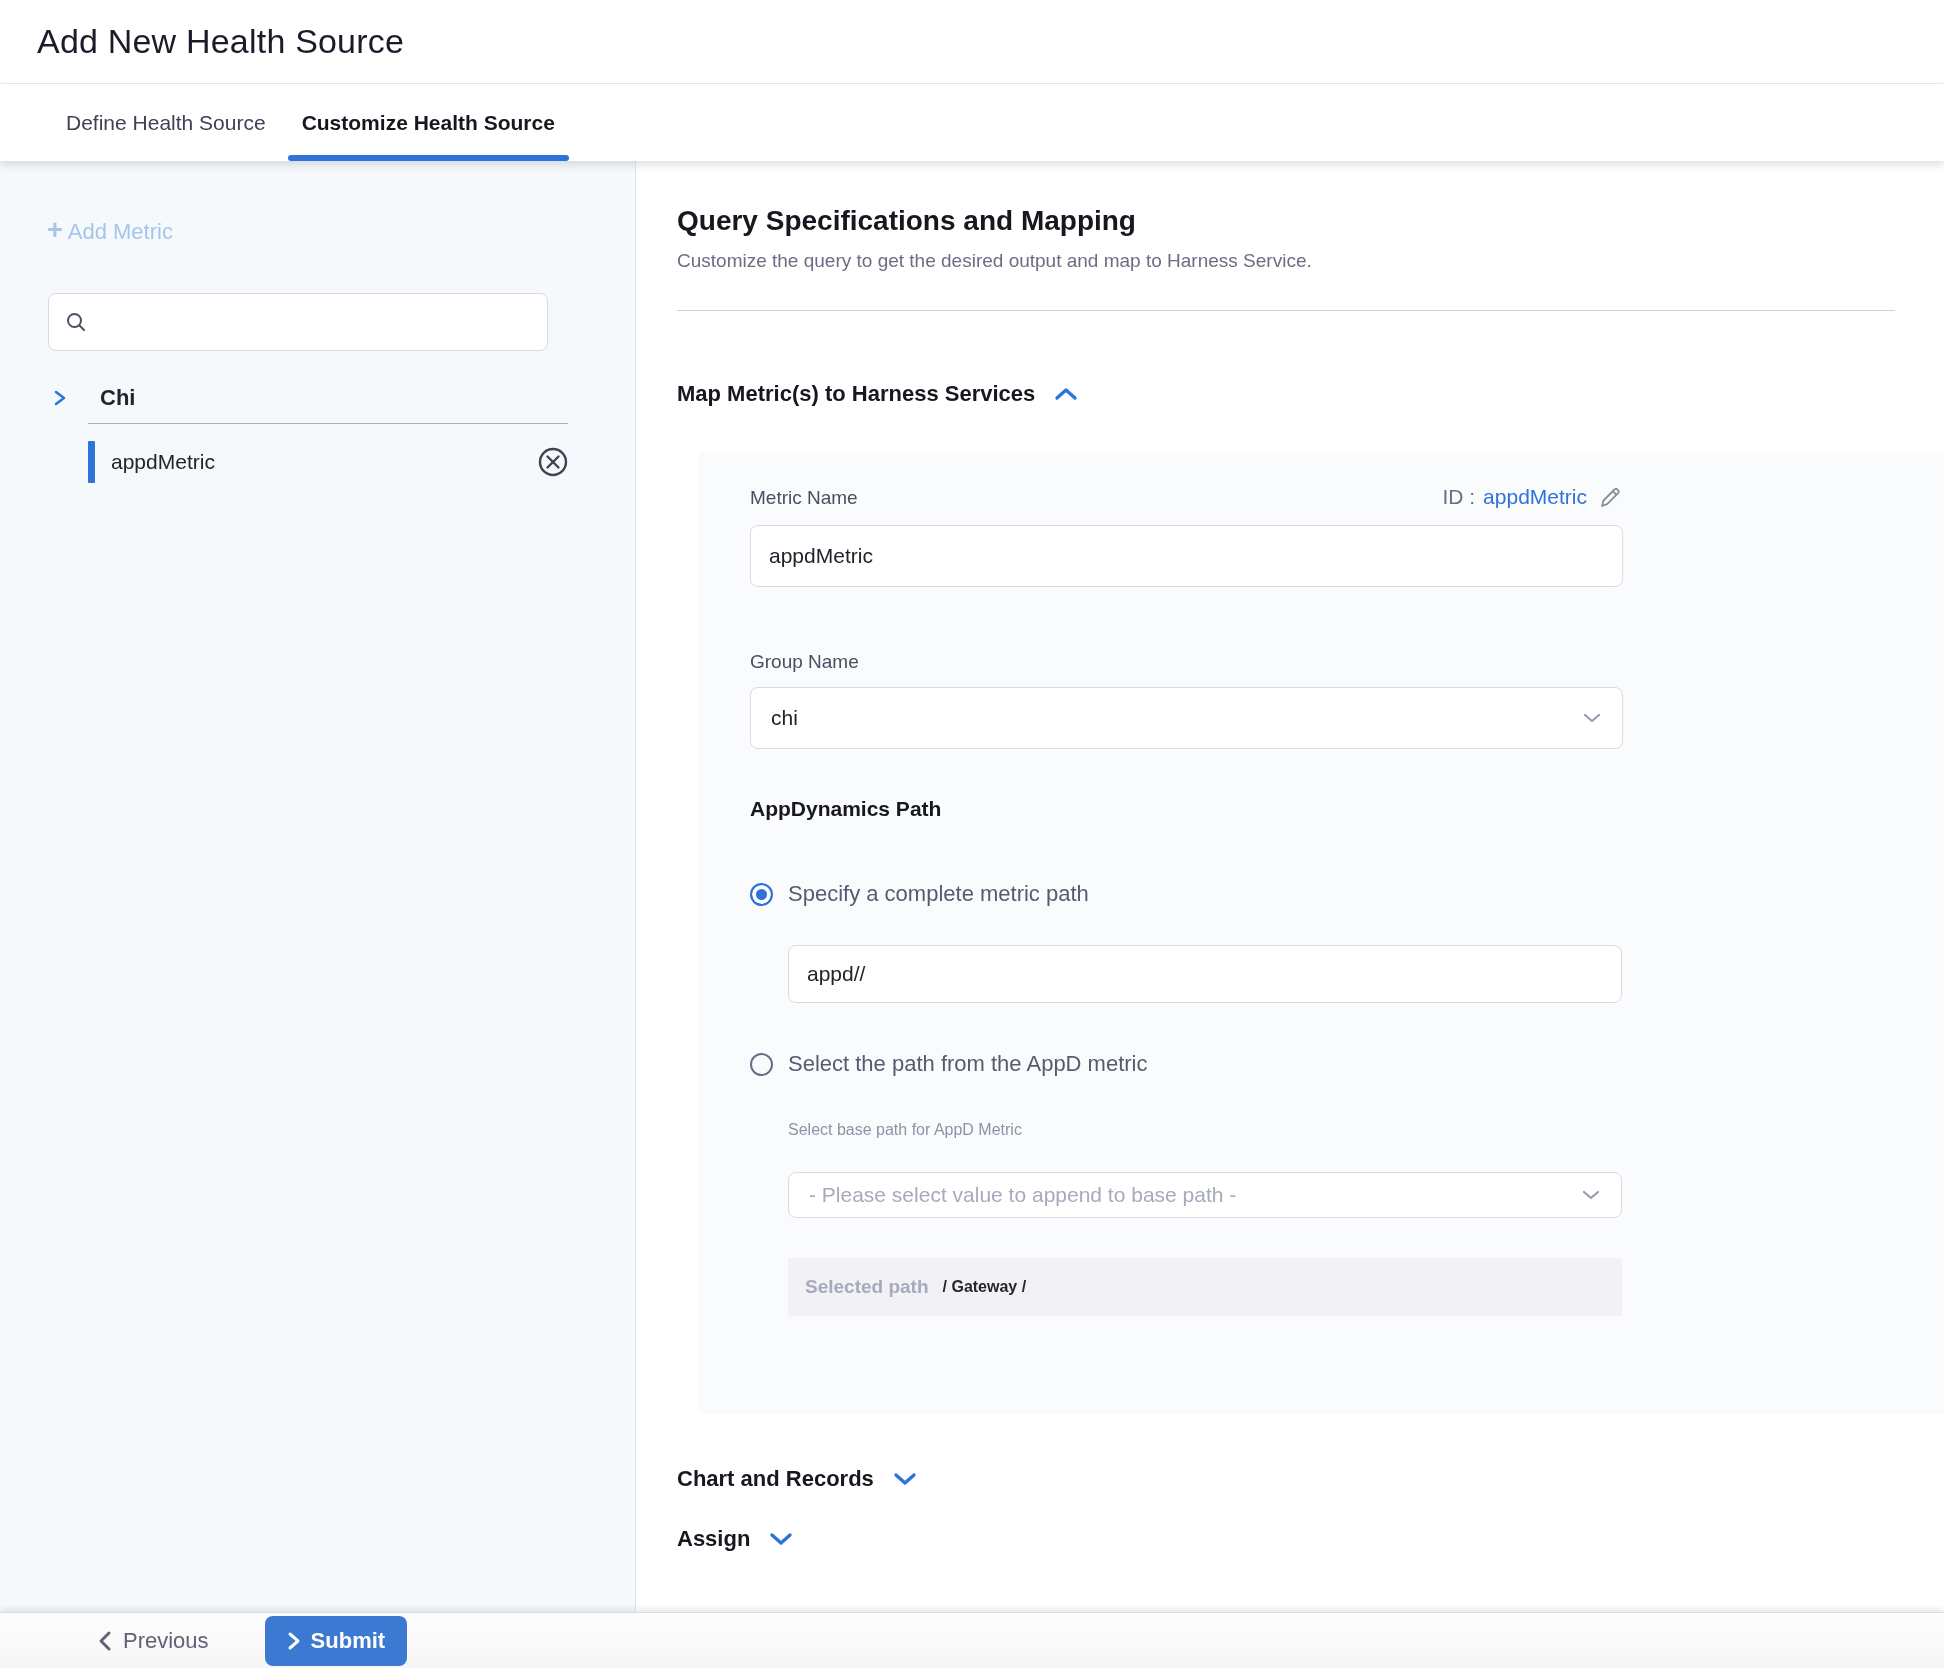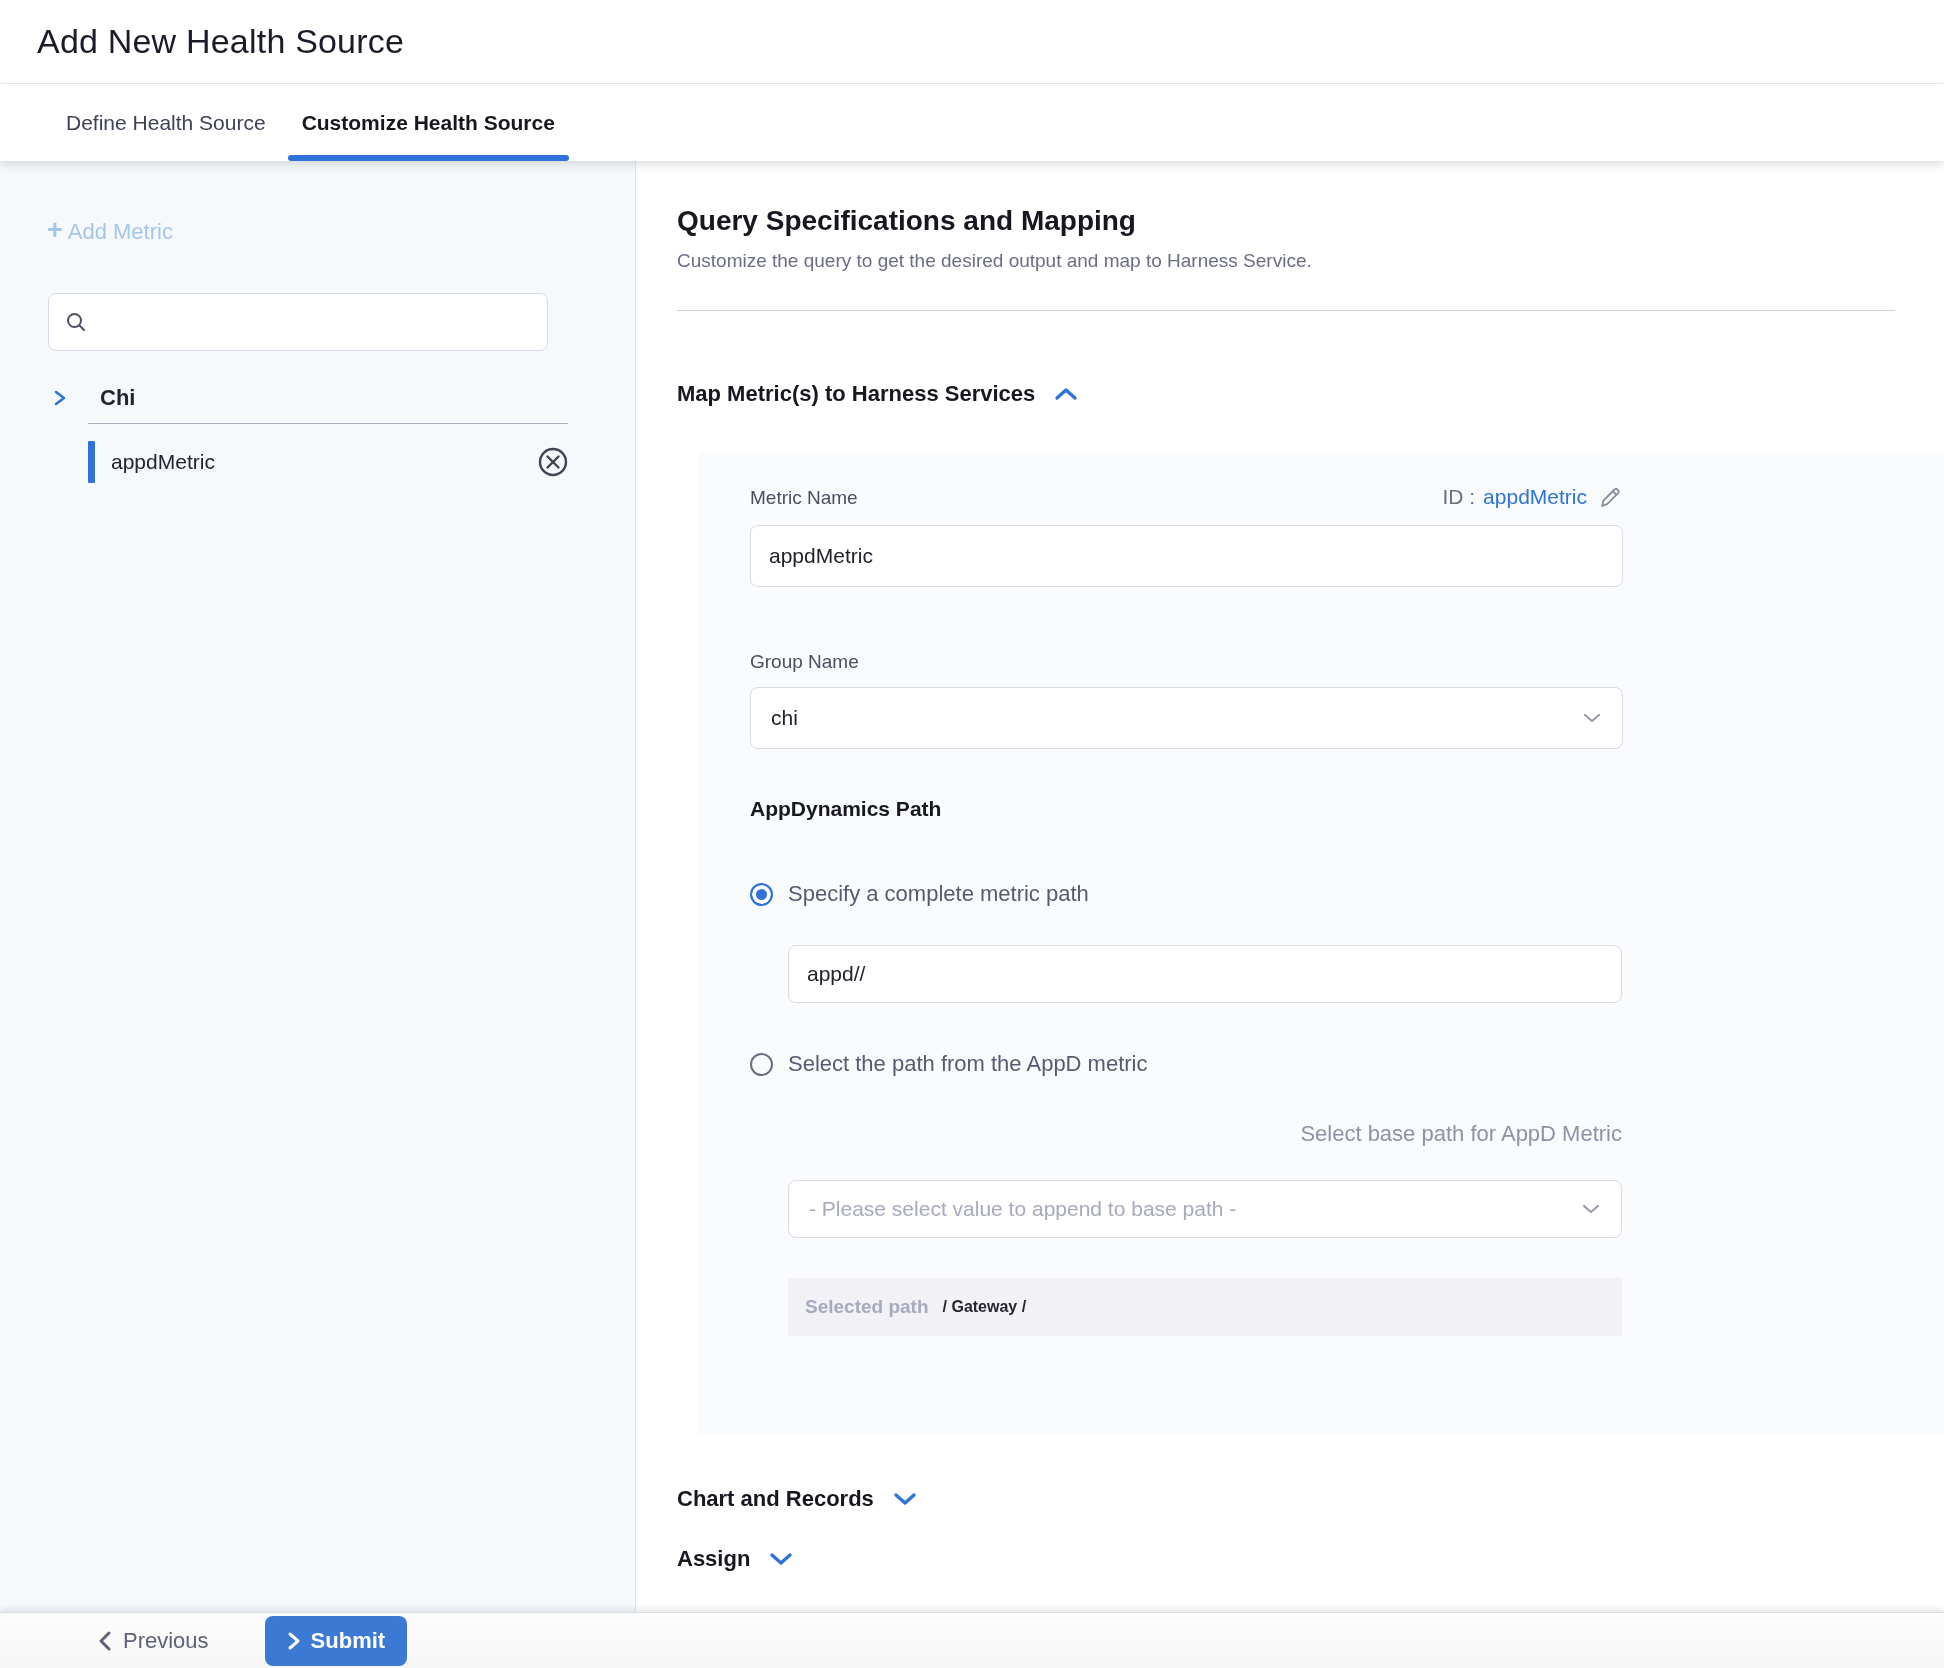--- a/index.html
+++ b/index.html
@@ -81,22 +81,22 @@
 
   .radio-row { display:flex; align-items:center; margin-top:60px; cursor:pointer; }
   .radio { width:23px; height:23px; border-radius:50%; flex:0 0 auto; }
   .radio.on { background:#2f73d8; box-shadow:inset 0 0 0 4px #fff; border:2px solid #2f73d8; }
   .radio.off { background:transparent; border:2px solid #6b6d85; }
   .radio-label { font-size:22px; color:#585b70; margin-left:15px; }
 
   .indent { margin-left:38px; width:834px; }
   .path-input { margin-top:38px; height:58px; }
   .radio-row.second { margin-top:48px; }
-  .muted-label { margin-top:44px; font-size:22px; color:#8f92a6;text-align:right; }
-  .base-select { margin-top:33px; height:58px; }
+  .muted-label { margin-top:44px; font-size:16px; color:#8f92a6; }
+  .base-select { margin-top:33px; height:46px; }
   .selected-bar { margin-top:40px; height:58px; background:#f1f1f6; display:flex; align-items:center; padding:0 17px; }
   .selected-bar .sp-label { font-size:19px; font-weight:bold; color:#a7aabc; }
   .selected-bar .sp-value { font-size:16px; font-weight:bold; color:#26272f; margin-left:14px; }
 
   
   .footer { height:56px; flex:0 0 56px; background:linear-gradient(#fdfdfd,#f6f6f7); border-top:1px solid #d9dbe2;
             box-shadow:0 -3px 6px rgba(30,32,48,.10); display:flex; align-items:center; padding-left:97px;
             position:relative; z-index:6; }
   .btn { display:flex; align-items:center; font-family:inherit; font-size:22px; cursor:pointer; border:none; background:none; }
   .btn svg { margin-right:10px; }

